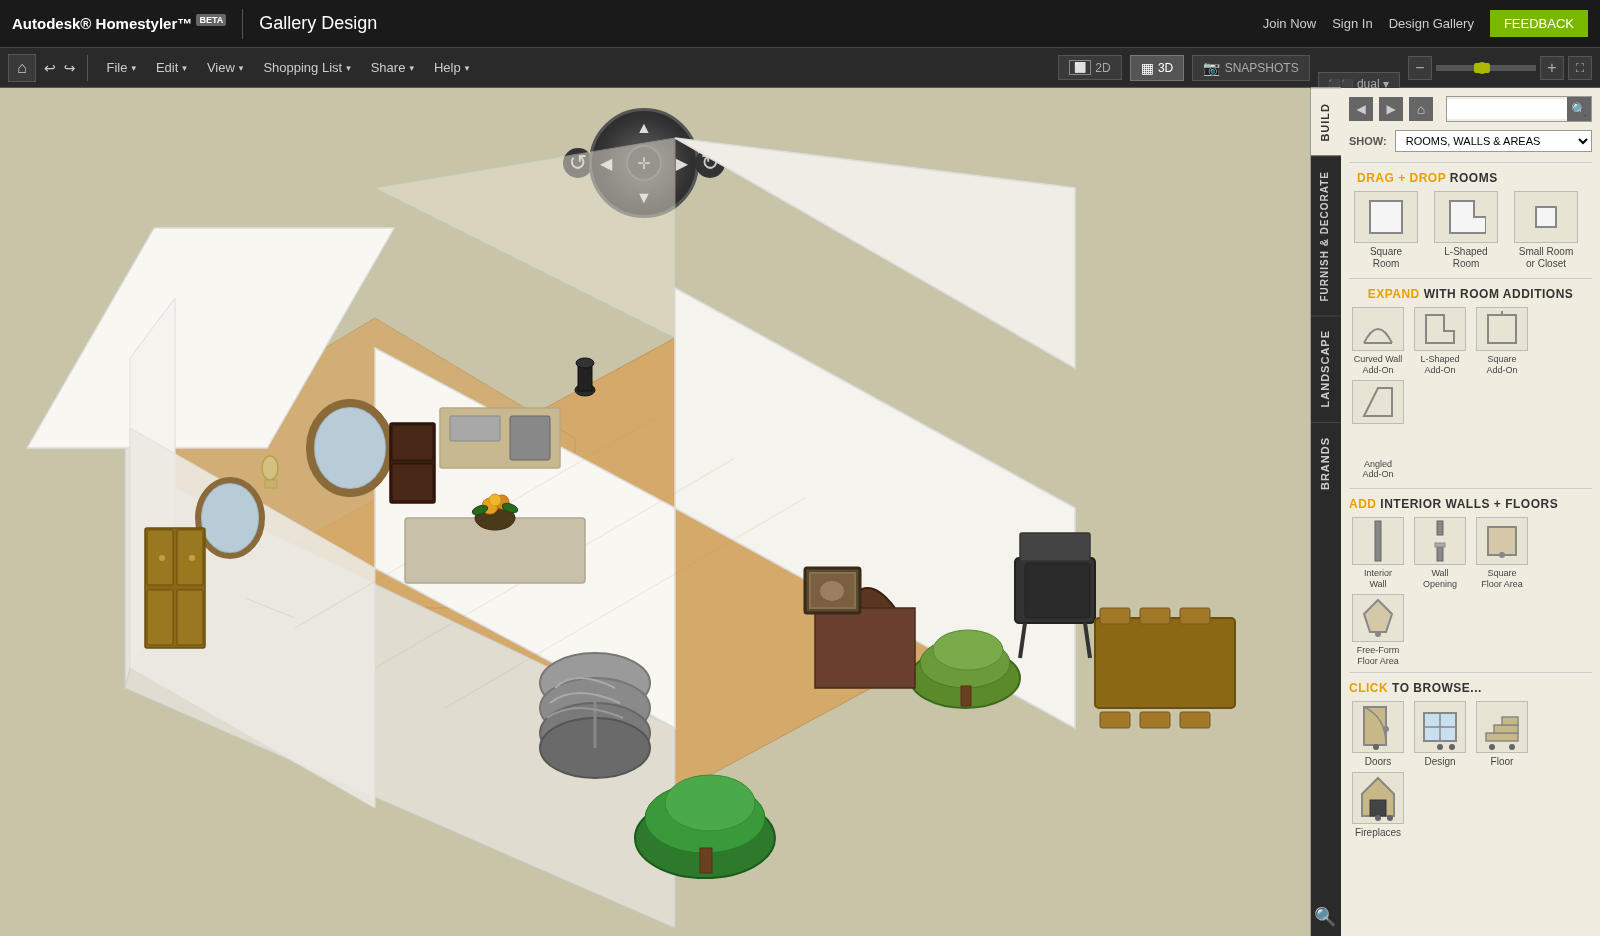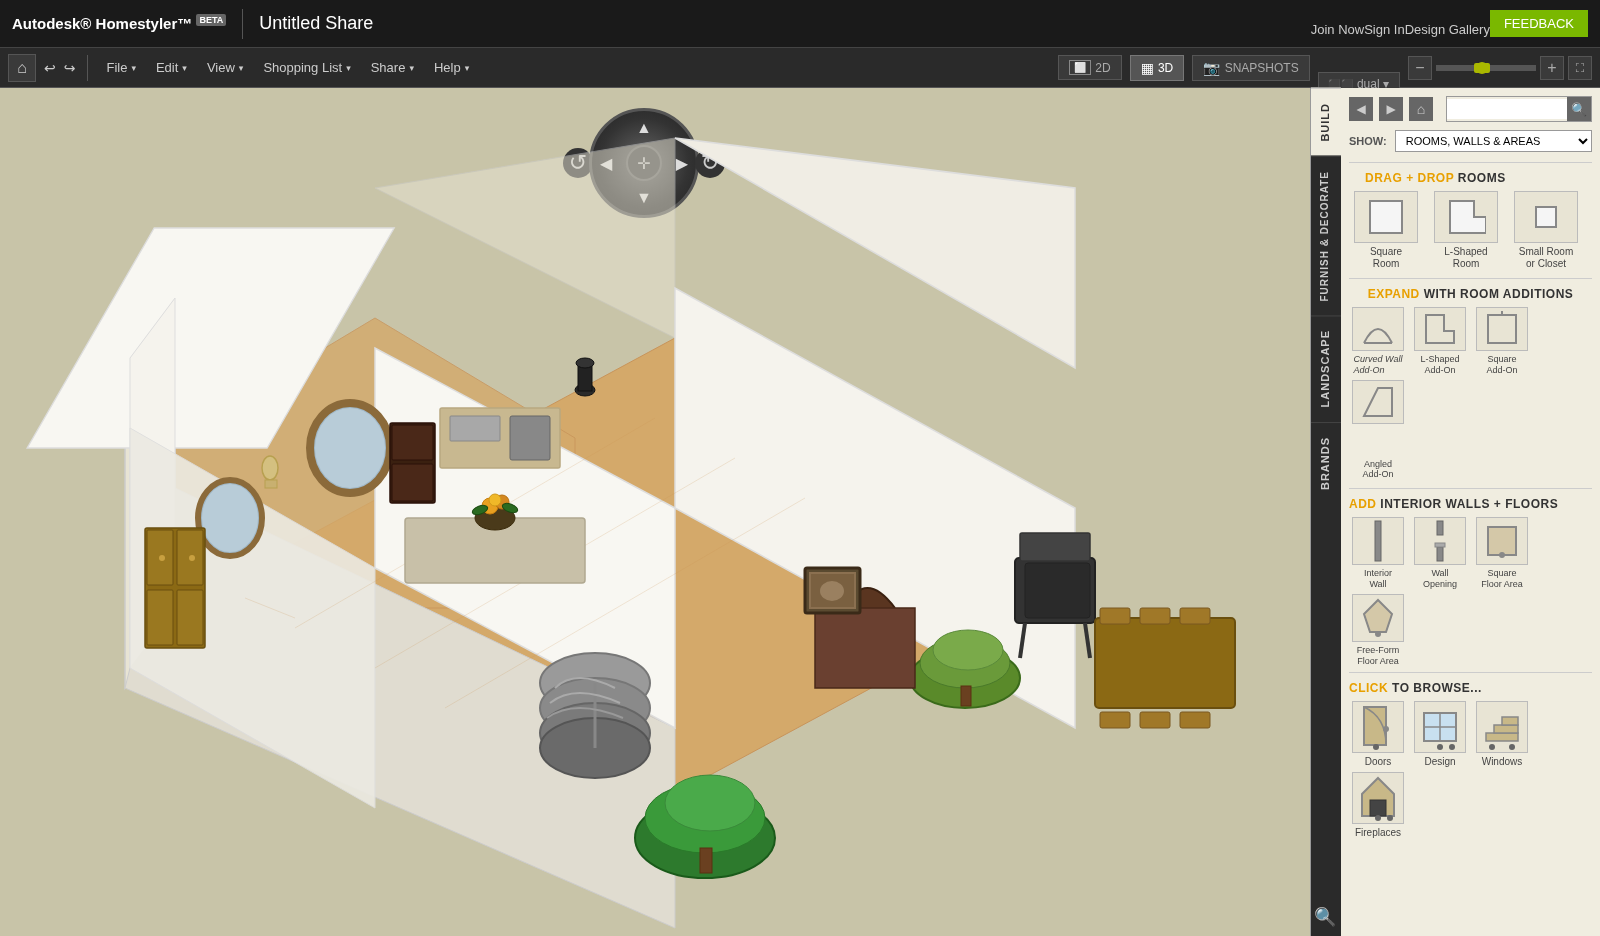--- a/index.html
+++ b/index.html
@@ -9,21 +9,21 @@
     #top-bar {
       display: flex; align-items: center;
       background: #1a1a1a; height: 48px;
       padding: 0 12px;
       border-bottom: 1px solid #444;
     }
     #logo-area { display: flex; align-items: center; gap: 8px; }
     #logo-text { color: #fff; font-size: 15px; font-weight: bold; }
     #divider-v { width: 1px; background: #555; height: 30px; margin: 0 16px; }
     #design-title { color: #fff; font-size: 18px; font-weight: normal; }
-    #top-right { margin-left: auto; display: flex; align-items: flex-end; }
+    #top-right { margin-left: auto; display: flex; align-items: center; gap: 16px; }
     .top-link { color: #ccc; font-size: 13px; text-decoration: none; cursor: pointer; }
     #feedback-btn {
       background: #7ab800; color: #fff; font-size: 13px; font-weight: normal;
       padding: 6px 14px; border: none; cursor: pointer; text-transform: uppercase;
     }
 
     
     #menu-bar {
       display: flex; align-items: center;
       background: #2a2a2a; height: 40px;
@@ -225,21 +225,21 @@
     }
   </style>
 </head>
 <body>
 
 <div id="top-bar">
   <div id="logo-area">
     <span id="logo-text">Autodesk® Homestyler™ <sup style="font-size:9px;background:#666;padding:1px 3px;border-radius:2px;">BETA</sup></span>
   </div>
   <div id="divider-v"></div>
-  <span id="design-title">Untitled Share</span>
+  <span id="design-title">Gallery Design</span>
   <div id="top-right">
     <span class="top-link">Join Now</span>
     <span class="top-link">Sign In</span>
     <span class="top-link">Design Gallery</span>
     <button id="feedback-btn">FEEDBACK</button>
   </div>
 </div>
 
 <div id="menu-bar">
   <button class="home-icon-btn" style="background:#3a3a3a;border:1px solid #555;color:#ccc;width:28px;height:28px;cursor:pointer;margin-right:4px;font-size:16px;">⌂</button>
@@ -457,21 +457,21 @@
         <span id="show-label" style="color:#555;font-size:11px;font-weight:bold;">SHOW:</span>
         <select id="show-select" style="flex:1;border:1px solid #999;background:#fff;padding:3px 6px;font-size:11px;cursor:pointer;">
           <option>ROOMS, WALLS &amp; AREAS</option>
           <option>EVERYTHING</option>
           <option>FLOOR PLAN</option>
         </select>
       </div>
 
       <hr class="section-divider" style="border:none;border-top:1px solid #ccc;margin:6px 0;">
 
-      <div class="section-header" style="font-size:12px;font-weight:bold;margin:8px 0 6px 16px;text-transform:uppercase;letter-spacing:0.5px;">
+      <div class="section-header" style="font-size:12px;font-weight:bold;margin:8px 0 6px 8px;text-transform:uppercase;letter-spacing:0.5px;">
         <span style="color:#e8a000;">DRAG + DROP</span>
         <span style="color:#333;"> ROOMS</span>
       </div>
       <div class="items-grid" style="display:flex;flex-wrap:wrap;gap:6px;margin-bottom:8px;">
 
         <div class="item-cell" style="display:flex;flex-direction:column;align-items:center;width:74px;cursor:pointer;">
           <div class="item-icon" style="width:64px;height:52px;background:#e8e4d4;border:1px solid #bbb;display:flex;align-items:center;justify-content:center;margin-bottom:3px;">
             <svg width="40" height="40" viewBox="0 0 40 40">
                 <rect x="4" y="4" width="32" height="32" fill="#f5f5f5" stroke="#888" stroke-width="2"></rect>
               </svg>
@@ -506,21 +506,21 @@
       </div>
       <div class="items-grid" style="display:flex;flex-wrap:wrap;gap:4px;margin-bottom:8px;">
 
         <div class="item-cell" style="display:flex;flex-direction:column;align-items:center;width:58px;cursor:pointer;">
           <div class="item-icon" style="width:52px;height:44px;background:#e8e4d4;border:1px solid #bbb;display:flex;align-items:center;justify-content:center;margin-bottom:3px;">
             <svg width="36" height="36" viewBox="0 0 36 36">
                 <path d="M4,32 Q18,4 32,32" fill="none" stroke="#888" stroke-width="2"></path>
                 <line x1="4" y1="32" x2="32" y2="32" stroke="#888" stroke-width="2"></line>
               </svg>
           </div>
-          <span class="item-label" style="font-size:9px;color:#444;text-align:left;line-height:1.2;font-style:italic;">Curved Wall<br>Add-On</span>
+          <span class="item-label" style="font-size:9px;color:#444;text-align:center;line-height:1.2;">Curved Wall<br>Add-On</span>
         </div>
 
         <div class="item-cell" style="display:flex;flex-direction:column;align-items:center;width:58px;cursor:pointer;">
           <div class="item-icon" style="width:52px;height:44px;background:#e8e4d4;border:1px solid #bbb;display:flex;align-items:center;justify-content:center;margin-bottom:3px;">
             <svg width="36" height="36" viewBox="0 0 36 36">
                 <polygon points="4,32 4,4 22,4 22,20 32,20 32,32" fill="none" stroke="#888" stroke-width="2"></polygon>
               </svg>
           </div>
           <span class="item-label" style="font-size:9px;color:#444;text-align:center;line-height:1.2;">L-Shaped<br>Add-On</span>
         </div>
@@ -630,21 +630,21 @@
         <div class="item-cell" style="display:flex;flex-direction:column;align-items:center;width:58px;cursor:pointer;">
           <div class="item-icon" style="width:52px;height:52px;background:#e8e4d4;border:1px solid #bbb;display:flex;align-items:center;justify-content:center;margin-bottom:3px;">
             <svg width="40" height="48" viewBox="0 0 40 48">
               <rect x="4" y="30" width="32" height="8" fill="#c8b888" stroke="#888" stroke-width="1.5"></rect>
               <rect x="12" y="22" width="24" height="8" fill="#c8b888" stroke="#888" stroke-width="1.5"></rect>
               <rect x="20" y="14" width="16" height="8" fill="#c8b888" stroke="#888" stroke-width="1.5"></rect>
               <circle cx="10" cy="44" r="3" fill="#666"></circle>
               <circle cx="30" cy="44" r="3" fill="#666"></circle>
             </svg>
           </div>
-          <span class="item-label" style="font-size:10px;color:#444;text-align:center;line-height:1.2;">Windows</span>
+          <span class="item-label" style="font-size:10px;color:#444;text-align:center;line-height:1.2;">Floor</span>
         </div>
 
         <div class="item-cell" style="display:flex;flex-direction:column;align-items:center;width:58px;cursor:pointer;">
           <div class="item-icon" style="width:52px;height:52px;background:#e8e4d4;border:1px solid #bbb;display:flex;align-items:center;justify-content:center;margin-bottom:3px;">
             <svg width="40" height="48" viewBox="0 0 40 48">
               <polygon points="20,4 36,20 36,42 4,42 4,20" fill="#c8b888" stroke="#888" stroke-width="2"></polygon>
               <rect x="12" y="26" width="16" height="16" fill="#444" stroke="#333" stroke-width="1"></rect>
               <circle cx="20" cy="44" r="3" fill="#666"></circle>
               <circle cx="32" cy="44" r="3" fill="#666"></circle>
             </svg>

